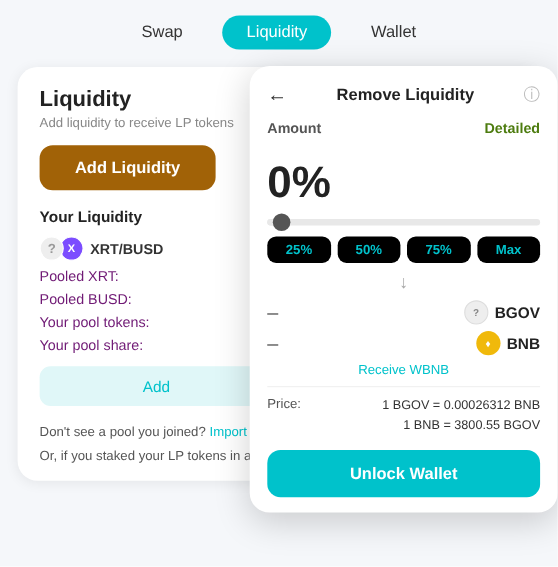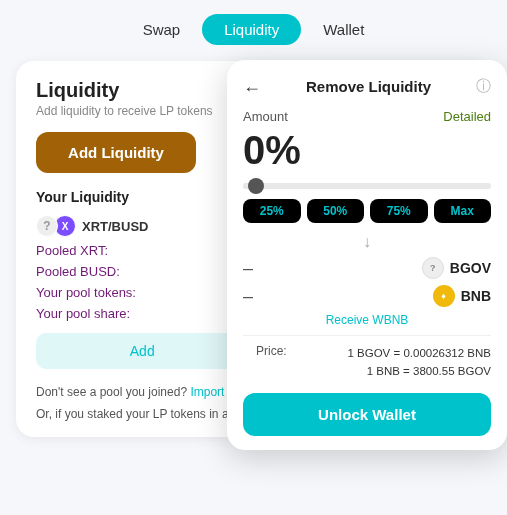--- a/index.html
+++ b/index.html
@@ -9,21 +9,21 @@
       background: #f5f7fa;
       font-family: 'Segoe UI', Arial, sans-serif;
       position: relative;
       overflow: hidden;
     }
 
     
     .top-nav {
       display: flex;
       justify-content: center;
-      gap: 0;
+      gap: 14px;
       padding: 14px 16px 10px;
     }
     .nav-tab {
       padding: 7px 22px;
       border-radius: 20px;
       font-size: 15px;
       font-weight: 500;
       cursor: pointer;
       border: none;
       background: transparent;
@@ -211,21 +211,22 @@
     .popup-info {
       color: #bbb;
       font-size: 15px;
       cursor: pointer;
     }
 
     .amount-row {
       display: flex;
       justify-content: space-between;
       align-items: flex-end;
-      margin-bottom: 4px;
+      margin-bottom: 20px;
+      font-weight: bold;
     }
     .amount-label {
       font-size: 13px;
       color: #555;
     }
     .detailed-link {
       font-size: 13px;
       color: #4d7c0f;
       cursor: pointer;
     }
@@ -344,21 +345,20 @@
       margin: 8px 0;
     }
 
     .price-row {
       display: flex;
       justify-content: space-between;
       align-items: flex-start;
       font-size: 12px;
       color: #555;
       margin-bottom: 10px;
-      margin-left: 13px;
     }
     .price-values {
       text-align: right;
       color: #333;
       font-size: 11.5px;
       line-height: 1.6;
     }
 
     .unlock-btn {
       width: 100%;

